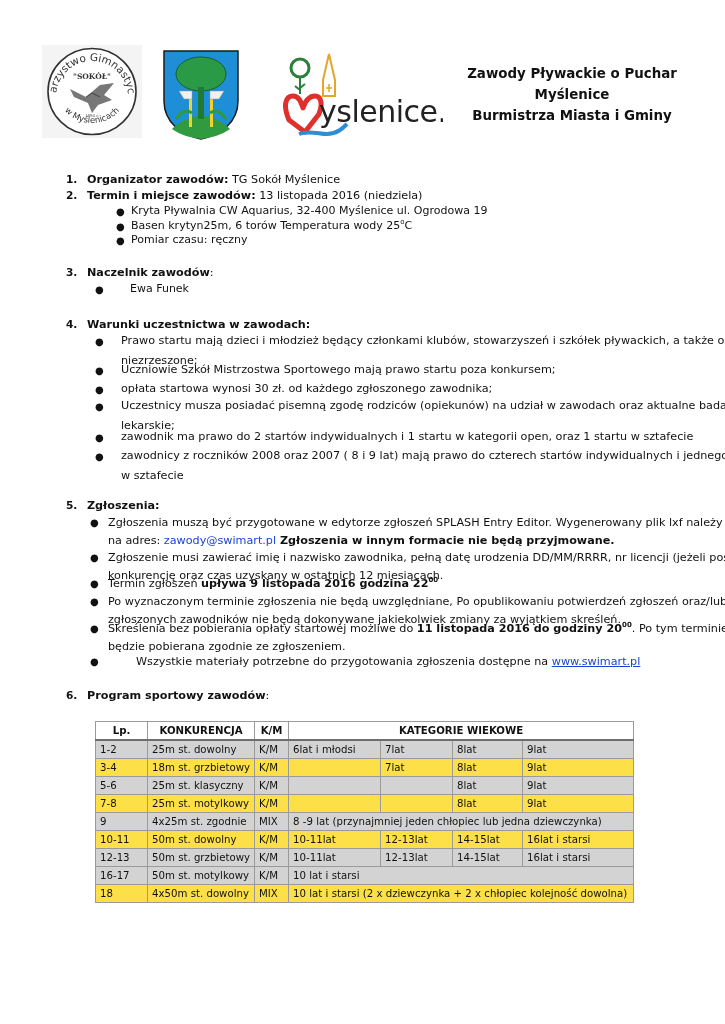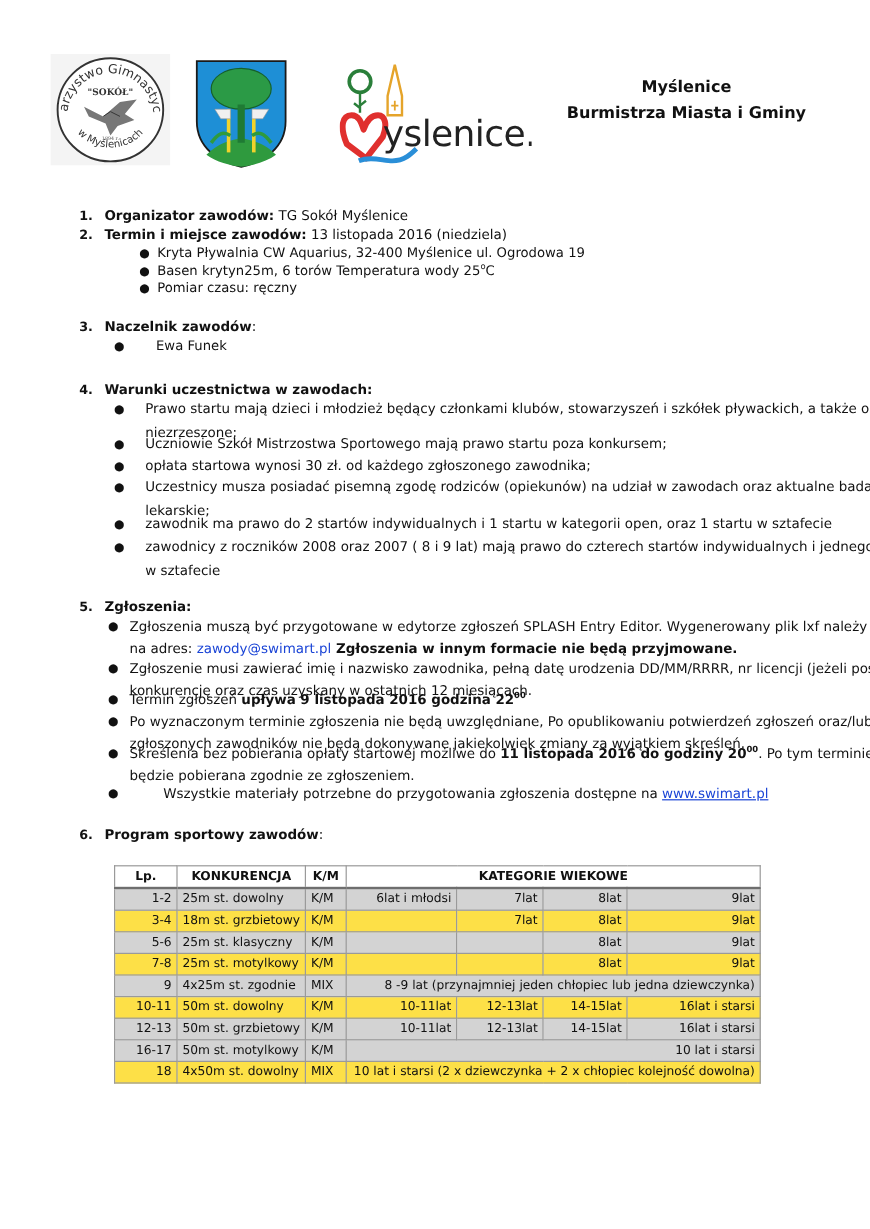--- a/index.html
+++ b/index.html
@@ -18,21 +18,21 @@
   .link { color:#1a44d6; }
   .ulink { color:#1a44d6; text-decoration:underline; }
   sup { font-size:7px; line-height:0; vertical-align:5px; font-weight:bold; }
   table.prog { position:absolute; left:95px; top:721px; border-collapse:collapse;
                font-size:10.2px; color:#111; }
   table.prog td, table.prog th { border:1px solid #9a9a9a; height:17px; padding:0 4px;
                                  white-space:nowrap; line-height:17px; }
   table.prog th { font-weight:bold; background:#fff; text-align:center; border-bottom:2px solid #6e6e6e; }
   table.prog tr.g td { background:#d3d3d3; }
   table.prog tr.w td { background:#fde047; }
-  td.c { text-align:right;margin-left:31px; }
+  td.c { text-align:left;margin-left:31px; }
   td.l { text-align:left; }
 </style>
 </head>
 <body>
 
 <div class="logo" style="left:42px;top:45px;width:100px;height:93px;">
   <svg width="100" height="93" viewBox="0 0 100 93">
     <rect x="0" y="0" width="100" height="93" fill="#f4f4f4"></rect>
     <ellipse cx="50" cy="46.5" rx="44" ry="43" fill="#fff" stroke="#333" stroke-width="1.6"></ellipse>
     <path id="arcTop" d="M14,52 A36,36 0 0 1 86,52" fill="none"></path>
@@ -71,20 +71,21 @@
     <path d="M17,26 L17,44 M12,36 L17,40 M22,34 L17,38" stroke="#2a7f3a" stroke-width="2" fill="none"></path>
     <path d="M46,4 L40,30 L40,46 L52,46 L52,30 Z" fill="none" stroke="#e5a42a" stroke-width="2"></path>
     <path d="M43,38 L49,38 M46,34 L46,42" stroke="#e5a42a" stroke-width="1.5"></path>
     <path d="M6,70 C0,56 2,46 10,46 C16,46 18,52 20,58 C22,52 26,46 32,46 C38,46 40,54 36,64 L22,82 Z" fill="none" stroke="#e0302e" stroke-width="5" stroke-linejoin="round"></path>
     <path d="M16,84 C26,80 36,84 44,84 C54,84 60,78 64,74" stroke="#2a8fd8" stroke-width="4" fill="none"></path>
     <text x="36" y="72" font-family="DejaVu Sans, sans-serif" font-size="30" fill="#222" letter-spacing="-0.5">yslenice.pl</text>
   </svg>
 </div>
 
 <div class="title">
+  <div>Zawody Pływackie o Puchar</div>
   <div>Myślenice</div>
   <div>Burmistrza Miasta i Gminy</div>
 </div>
 
 <div class="sec" style="top:172px;">
   <span class="num">1.</span><span class="hd">Organizator zawodów:</span><span> TG Sokół Myślenice</span>
 </div>
 
 <div class="sec" style="top:188px;">
   <span class="num">2.</span><span class="hd">Termin i miejsce zawodów:</span><span> 13 listopada 2016 (niedziela)</span>

